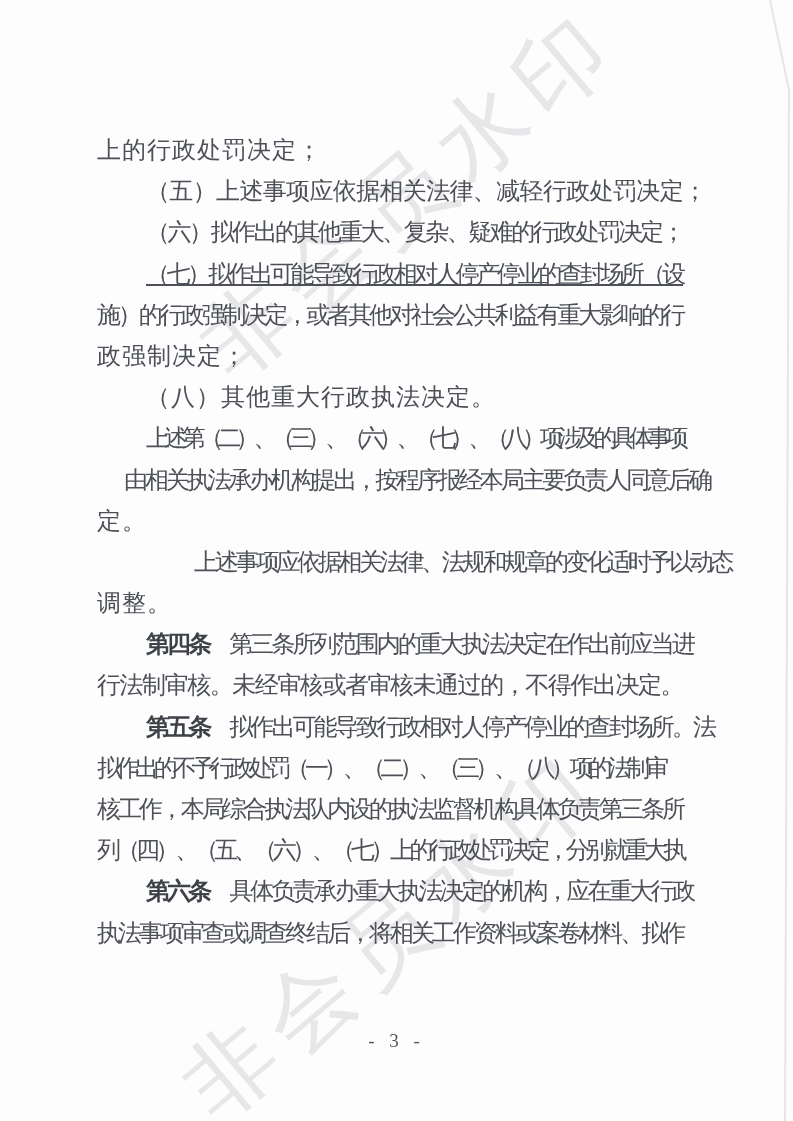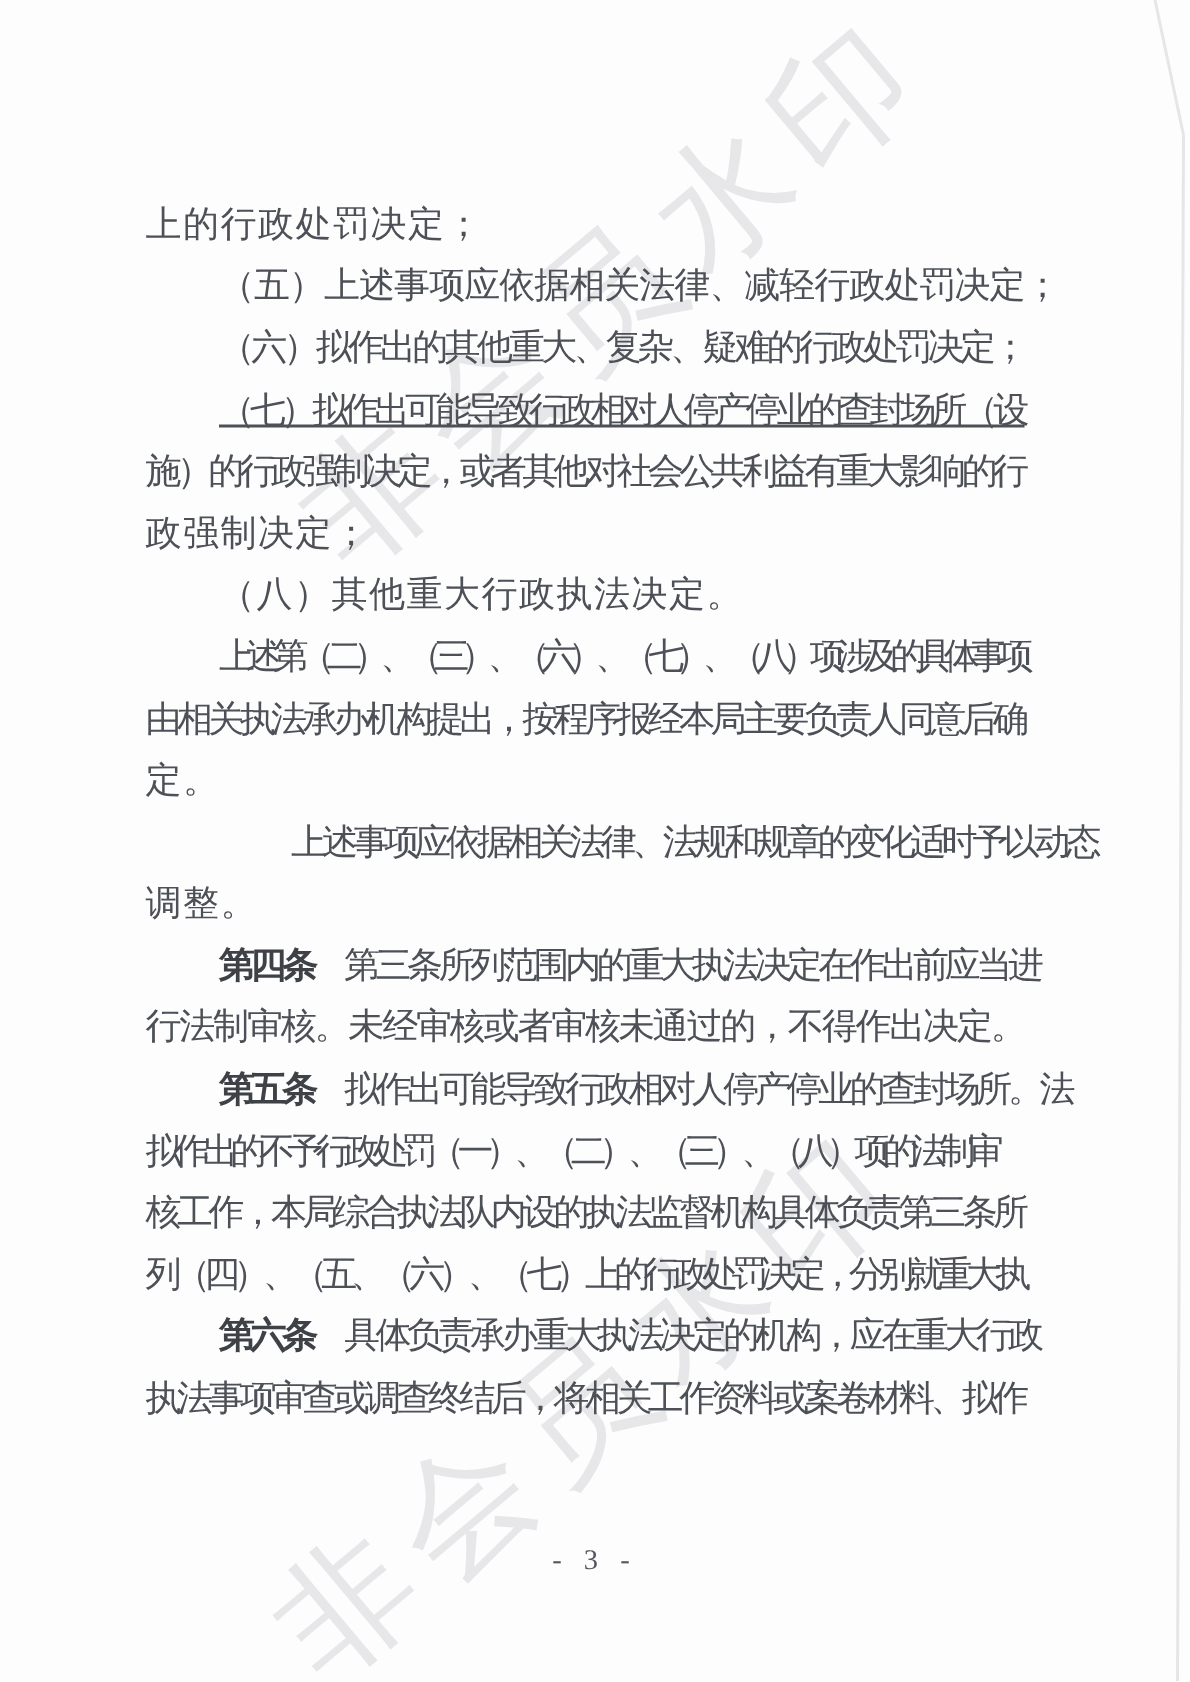--- a/index.html
+++ b/index.html
@@ -76,21 +76,21 @@
 
   <div id="text-block">
     <div class="line"><span class="inner">上的行政处罚决定；</span></div>
     <div class="line ind"><span class="inner" style="letter-spacing: -0.652174px;">（五）上述事项应依据相关法律、减轻行政处罚决定；</span></div>
     <div class="line ind"><span class="inner" style="letter-spacing: -2.52px; font-family: Liberation Mono, monospace;">（六）拟作出的其他重大、复杂、疑难的行政处罚决定；</span></div>
     <div class="line ind full"><span class="inner" style="letter-spacing: -3.34615px; text-decoration: underline;">（七）拟作出可能导致行政相对人停产停业的查封场所（设</span></div>
     <div class="line full"><span class="inner" style="letter-spacing: -3.07143px;">施）的行政强制决定，或者其他对社会公共利益有重大影响的行</span></div>
     <div class="line"><span class="inner">政强制决定；</span></div>
     <div class="line ind"><span class="inner">（八）其他重大行政执法决定。</span></div>
     <div class="line ind full"><span class="inner" style="letter-spacing: -6.1px;">上述第（二）、（三）、（六）、（七）、（八）项涉及的具体事项</span></div>
-    <div class="line full"><span class="inner" style="letter-spacing: -3.07143px;">由相关执法承办机构提出，按程序报经本局主要负责人同意后确</span></div>
+    <div class="line full"><span class="inner" style="letter-spacing: -3.07143px; margin-left: 27px;">由相关执法承办机构提出，按程序报经本局主要负责人同意后确</span></div>
     <div class="line"><span class="inner">定。</span></div>
     <div class="line ind full"><span class="inner" style="letter-spacing: -3.34615px; margin-left: 48px;">上述事项应依据相关法律、法规和规章的变化适时予以动态</span></div>
     <div class="line"><span class="inner">调整。</span></div>
     <div class="line ind full"><span class="inner" style="letter-spacing: -2.92px;"><b class="head">第四条</b><span>第三条所列范围内的重大执法决定在作出前应当进</span></span></div>
     <div class="line"><span class="inner" style="letter-spacing: -1.46154px; text-align: center;">行法制审核。未经审核或者审核未通过的，不得作出决定。</span></div>
     <div class="line ind full"><span class="inner" style="letter-spacing: -2.92px;"><b class="head">第五条</b><span>拟作出可能导致行政相对人停产停业的查封场所。法</span></span></div>
     <div class="line full"><span class="inner" style="letter-spacing: -5.09677px;">拟作出的不予行政处罚（一）、（二）、（三）、（八）项的法制审</span></div>
     <div class="line full"><span class="inner" style="letter-spacing: -3.07143px;">核工作，本局综合执法队内设的执法监督机构具体负责第三条所</span></div>
     <div class="line full"><span class="inner" style="letter-spacing: -4.46667px;">列（四）、（五、（六）、（七）上的行政处罚决定，分别就重大执</span></div>
     <div class="line ind full"><span class="inner" style="letter-spacing: -2.92px;"><b class="head">第六条</b><span>具体负责承办重大执法决定的机构，应在重大行政</span></span></div>

